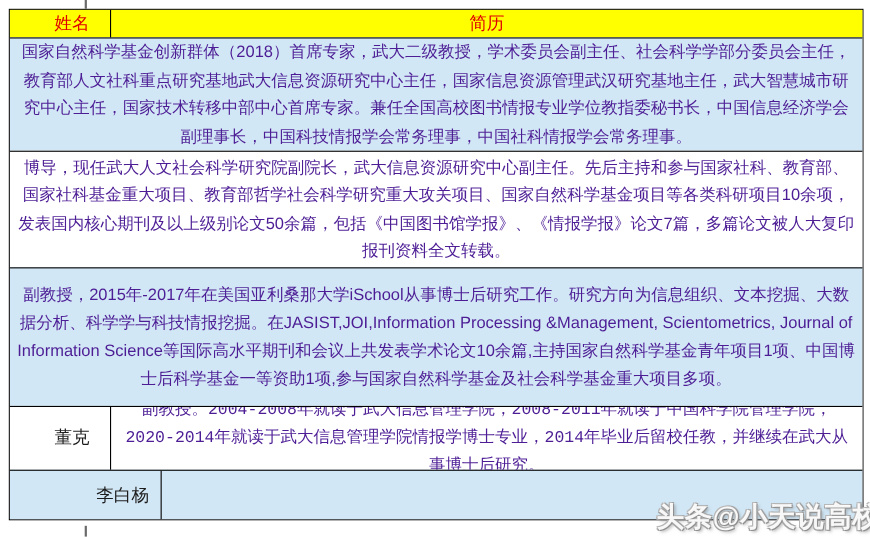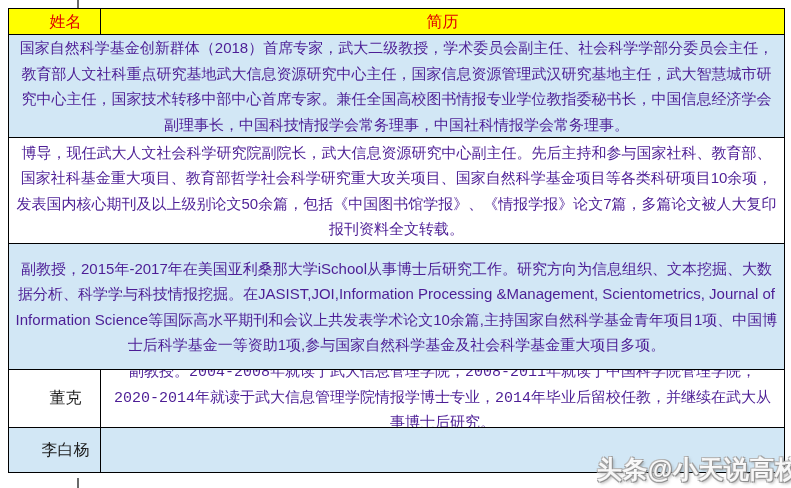--- a/index.html
+++ b/index.html
@@ -58,21 +58,21 @@
     font-size: 16px;
     line-height: 23px;
     padding: 0;
   }
 
   
   .row-1 { height: 103px; }
   .row-2 { height: 106px; }
   .row-3 { height: 126px; }
   .row-4 { height: 58px; font-family: Liberation Mono, monospace; }
-  .row-5 { height: 45px; }
+  .row-5 { height: 45px; padding-left: 46px; }
   .row-5 .cell-bio { line-height: 21px; }
 
   
   .row-1, .row-3, .row-5 { background: #d2e7f5; }
   .row-2, .row-4 { background: #ffffff; }
 
   .watermark {
     position: absolute;
     left: 597px; top: 453px;
     font-size: 25px;

